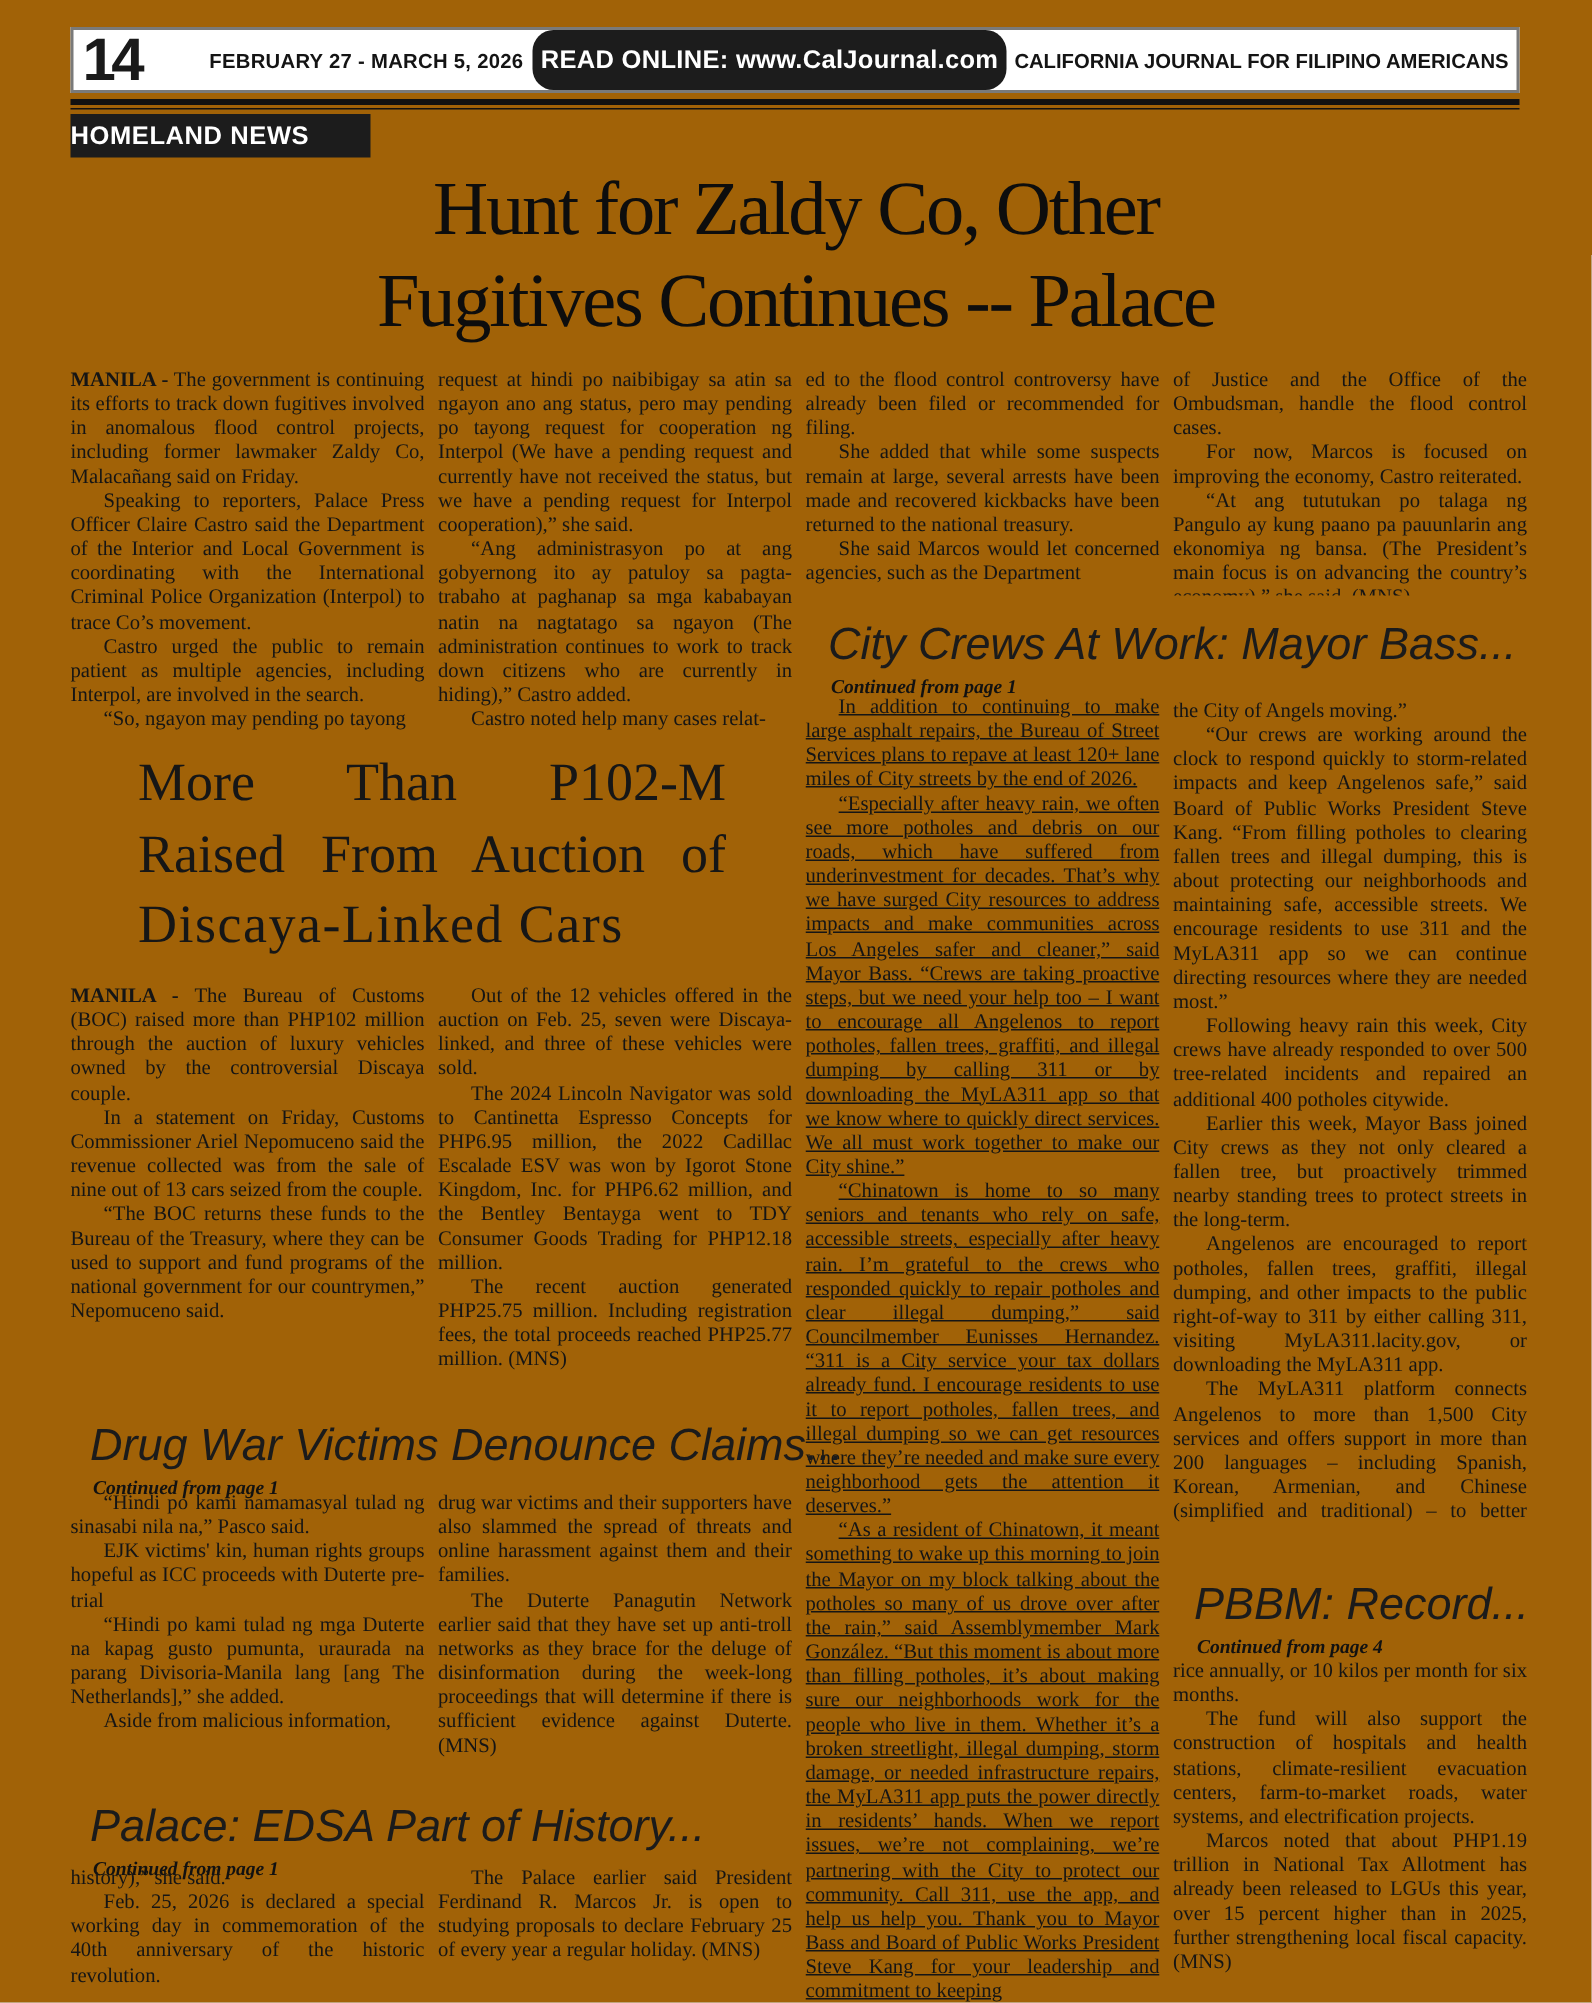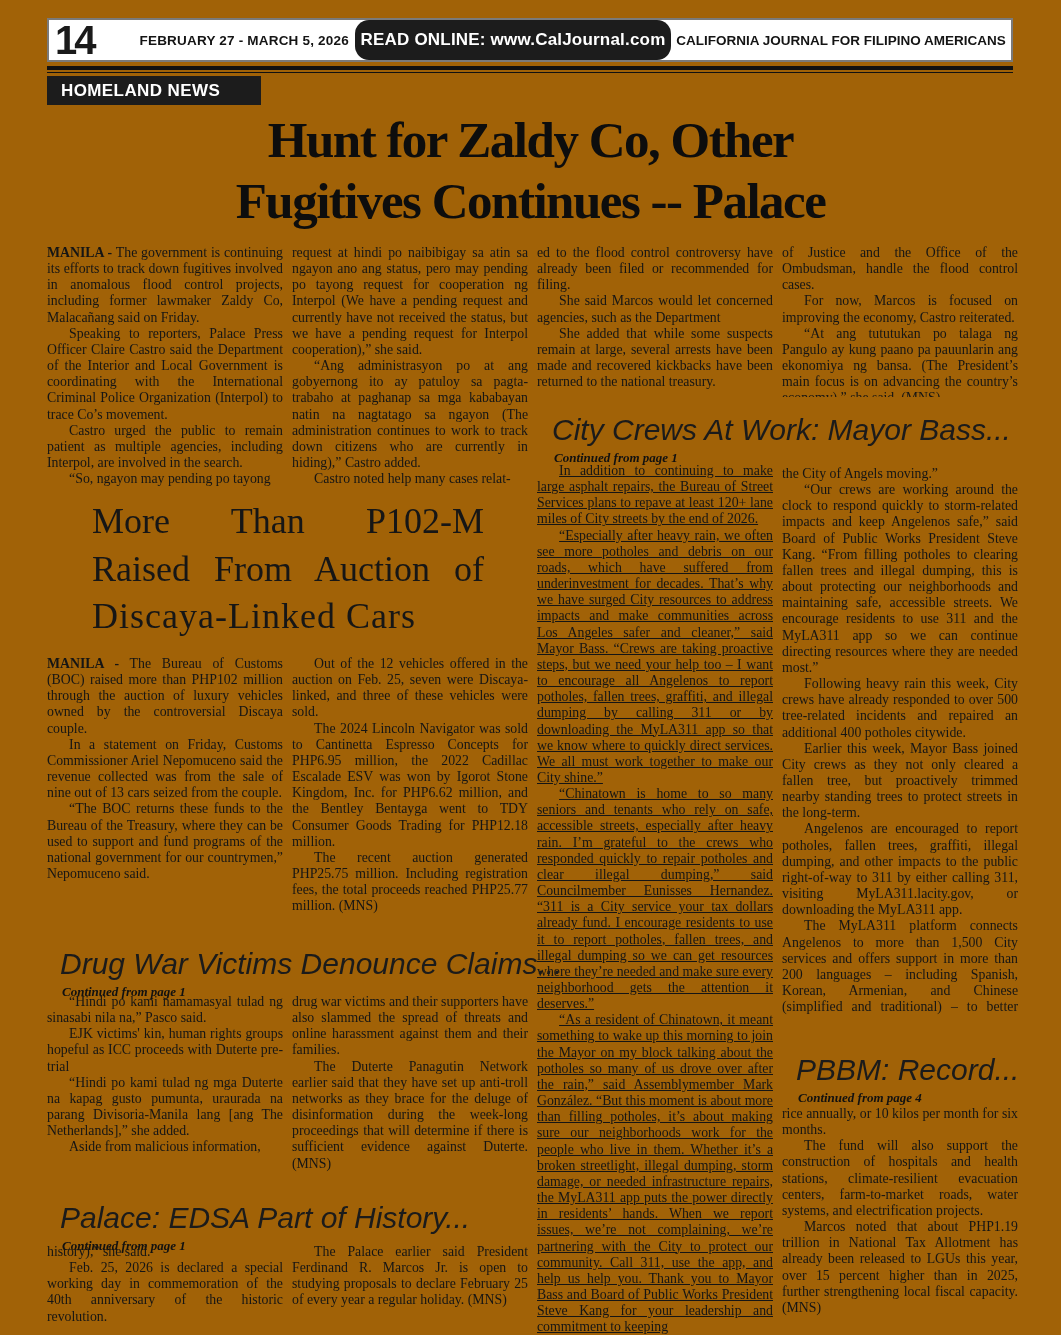--- a/index.html
+++ b/index.html
@@ -20,26 +20,26 @@
   .header-middle {
     flex:0 0 316px; background:#1c1c1c; color:#fff; font-weight:bold; font-size:17px;
     display:flex; align-items:center; justify-content:center; letter-spacing:0.2px;border-radius:14px;
   }
   .header-right { flex:1; display:flex; align-items:center; justify-content:center; font-weight:bold; font-size:13.5px; }
   .double-rule { position:absolute; left:47px; top:66px; width:966px; height:2px;
     border-top:4px solid #111; border-bottom:1px solid #111; }
   .section-tag {
     position:absolute; left:47px; top:76px; width:200px; height:29px; background:#1c1c1c; color:#fff;
     font-family:"Liberation Sans","DejaVu Sans",sans-serif; font-weight:bold; font-size:17px;
-    display:flex; align-items:center; padding-left:14px; letter-spacing:0.4px;
+    display:flex; align-items:center; letter-spacing:0.4px;
   }
   
   .main-headline {
     position:absolute; left:0; top:110px; width:100%; text-align:center;
-    font-weight:bold; font-size:51px; line-height:61px; letter-spacing:-1.5px; color:#0d0d0d;
+    font-weight:normal; font-size:51px; line-height:61px; letter-spacing:-1.5px; color:#0d0d0d;
   }
   .auction-headline {
     position:absolute; left:92px; top:498px; width:392px;
     font-size:36px; line-height:47.5px; color:#161616;
   }
   .auction-headline .just { text-align:justify; text-align-last:justify; }
   .auction-headline .last { letter-spacing:1px; }
   .cont-head { position:absolute; font-family:"Liberation Sans","DejaVu Sans",sans-serif; }
   .cont-head .ch-title { font-style:italic; font-size:30px; line-height:32px; white-space:nowrap; color:#1b1b1b;margin-top:16px; }
   .cont-head .ch-cont {
@@ -99,22 +99,22 @@
     <p>Castro urged the public to remain patient as multiple agencies, including Interpol, are involved in the search.</p>
     <p>“So, ngayon may pending po tayong</p>
   </div>
   <div class="col" id="hunt-col2">
     <p class="no-indent">request at hindi po naibibigay sa atin sa ngayon ano ang status, pero may pending po tayong request for cooperation ng Interpol (We have a pending request and currently have not received the status, but we have a pending request for Interpol cooperation),” she said.</p>
     <p>“Ang administrasyon po at ang gobyernong ito ay patuloy sa pagta-trabaho at paghanap sa mga kababayan natin na nagtatago sa ngayon (The administration continues to work to track down citizens who are currently in hiding),” Castro added.</p>
     <p>Castro noted help many cases relat-</p>
   </div>
   <div class="col" id="hunt-col3">
     <p class="no-indent">ed to the flood control controversy have already been filed or recommended for filing.</p>
+    <p>She added that while some suspects remain at large, several arrests have been made and recovered kickbacks have been returned to the national treasury.</p>
     <p>She said Marcos would let concerned agencies, such as the Department</p>
-    <p>She added that while some suspects remain at large, several arrests have been made and recovered kickbacks have been returned to the national treasury.</p>
   </div>
   <div class="col" id="hunt-col4">
     <p class="no-indent">of Justice and the Office of the Ombudsman, handle the flood control cases.</p>
     <p>For now, Marcos is focused on improving the economy, Castro reiterated.</p>
     <p>“At ang tututukan po talaga ng Pangulo ay kung paano pa pauunlarin ang ekonomiya ng bansa. (The President’s main focus is on advancing the country’s economy),” she said. (MNS)</p>
   </div>
 
   <div class="auction-headline">
     <div class="just">More Than P102-M</div>
     <div class="just">Raised From Auction of</div>

